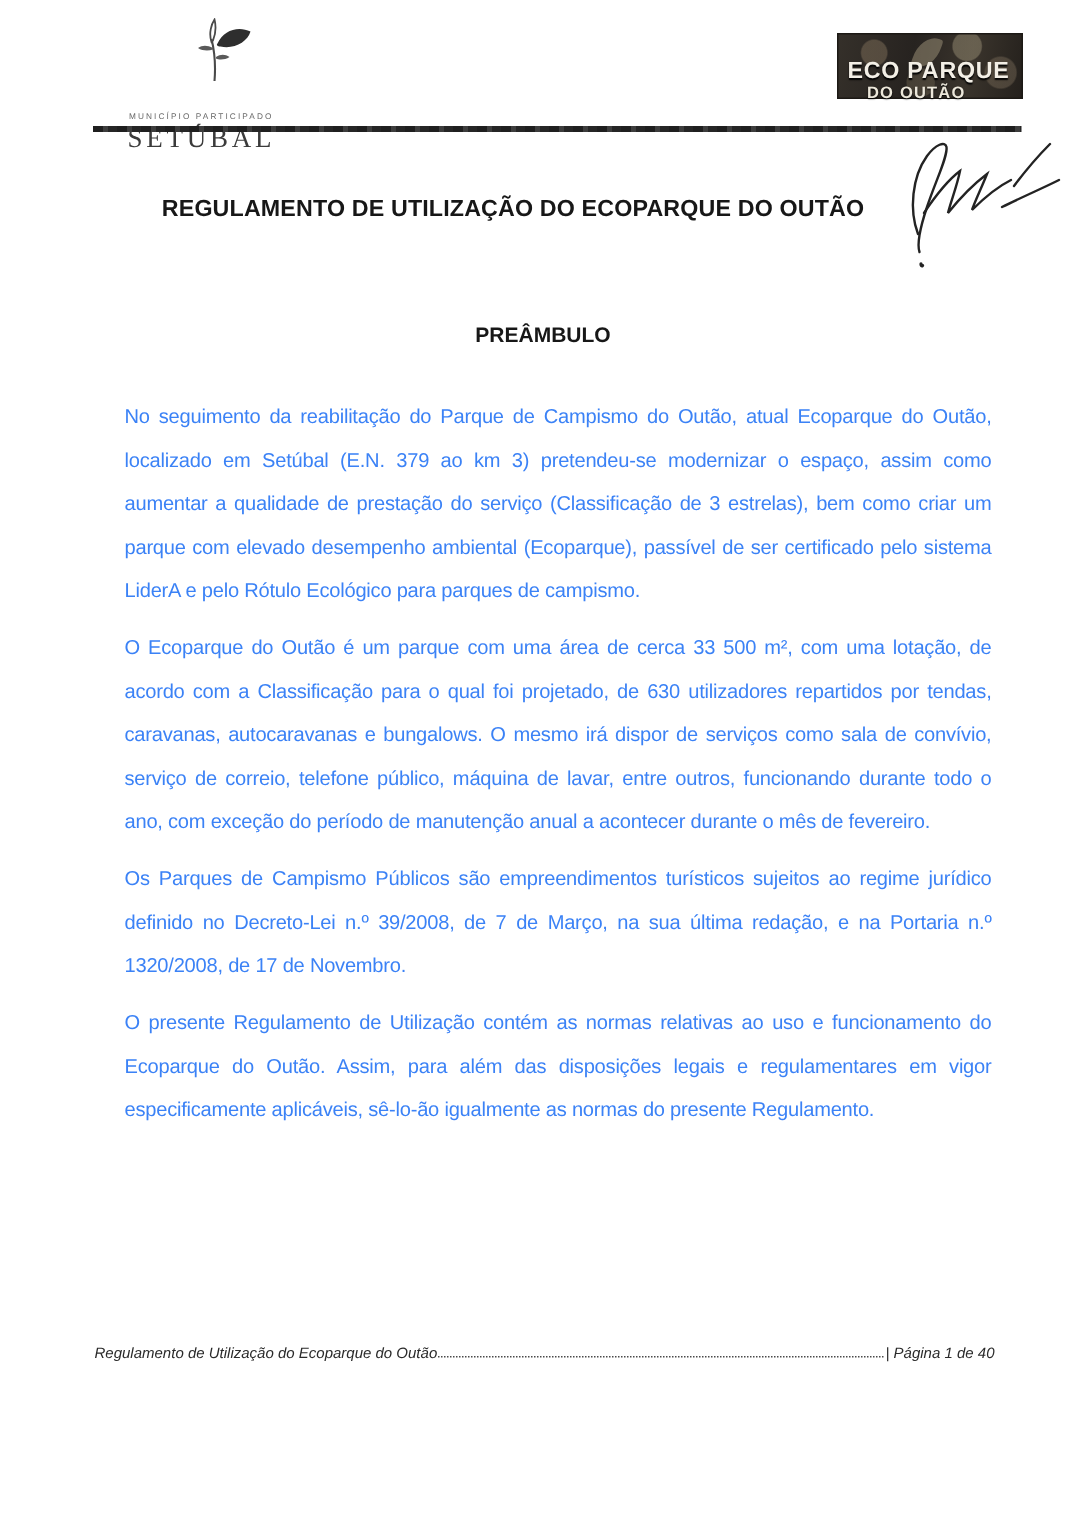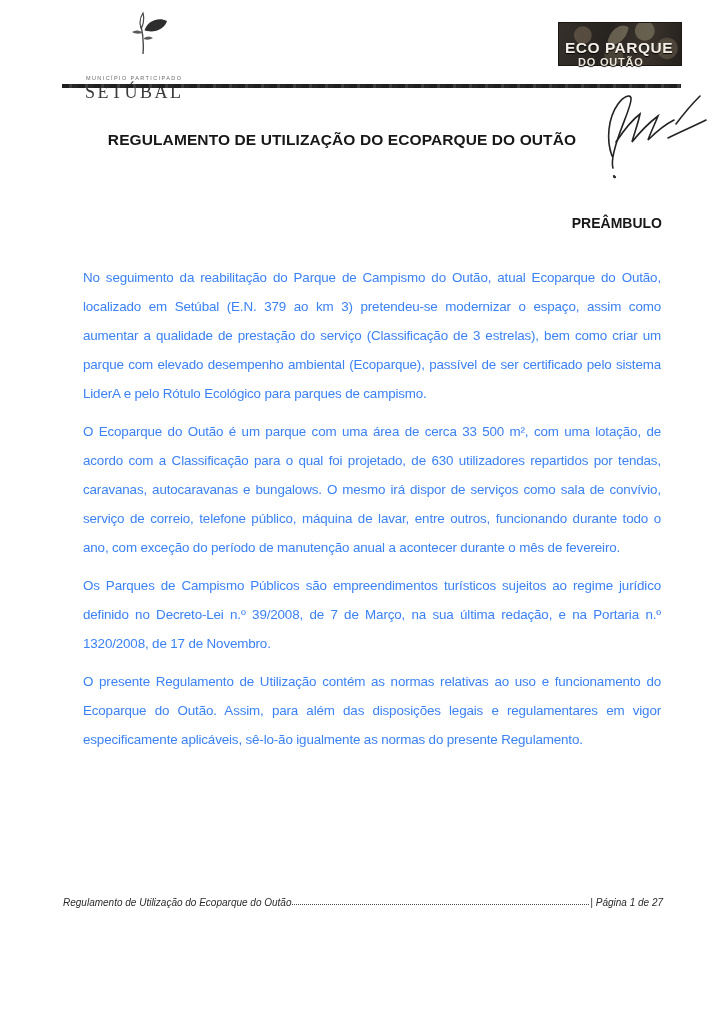--- a/index.html
+++ b/index.html
@@ -61,21 +61,21 @@
   .doc-title{
     position:absolute;left:62px;top:131px;width:560px;
     text-align:center;font-weight:bold;font-size:15.5px;letter-spacing:.1px;
     color:#171717;
   }
   .signature{position:absolute;left:598px;top:90px;}
 
   
   .section-heading{
     position:absolute;left:62px;top:215px;width:600px;
-    text-align:right;font-weight:bold;font-size:14px;color:#171717;
+    text-align:center;font-weight:bold;font-size:14px;color:#171717;
   }
   .body-text{
     position:absolute;left:83px;top:263px;width:578px;
   }
   .body-text p{
     margin:0 0 9px 0;
     font-size:13.4px;line-height:29px;letter-spacing:-0.15px;
     text-align:justify;color:#3b82f6;
   }
 
@@ -134,16 +134,16 @@
   <div class="body-text">
     <p>No seguimento da reabilitação do Parque de Campismo do Outão, atual Ecoparque do Outão, localizado em Setúbal (E.N. 379 ao km 3) pretendeu-se modernizar o espaço, assim como aumentar a qualidade de prestação do serviço (Classificação de 3 estrelas), bem como criar um parque com elevado desempenho ambiental (Ecoparque), passível de ser certificado pelo sistema LiderA e pelo Rótulo Ecológico para parques de campismo.</p>
     <p>O Ecoparque do Outão é um parque com uma área de cerca 33 500 m², com uma lotação, de acordo com a Classificação para o qual foi projetado, de 630 utilizadores repartidos por tendas, caravanas, autocaravanas e bungalows. O mesmo irá dispor de serviços como sala de convívio, serviço de correio, telefone público, máquina de lavar, entre outros, funcionando durante todo o ano, com exceção do período de manutenção anual a acontecer durante o mês de fevereiro.</p>
     <p>Os Parques de Campismo Públicos são empreendimentos turísticos sujeitos ao regime jurídico definido no Decreto-Lei n.º 39/2008, de 7 de Março, na sua última redação, e na Portaria n.º 1320/2008, de 17 de Novembro.</p>
     <p>O presente Regulamento de Utilização contém as normas relativas ao uso e funcionamento do Ecoparque do Outão. Assim, para além das disposições legais e regulamentares em vigor especificamente aplicáveis, sê-lo-ão igualmente as normas do presente Regulamento.</p>
   </div>
 
   <div class="footer">
     <span class="doc-name">Regulamento de Utilização do Ecoparque do Outão</span>
     <span class="leader"></span>
-    <span class="page-num">| Página 1 de 27</span>
+    <span class="page-num">| Página 1 de 40</span>
   </div>
 
 </div>
 
 </body></html>

